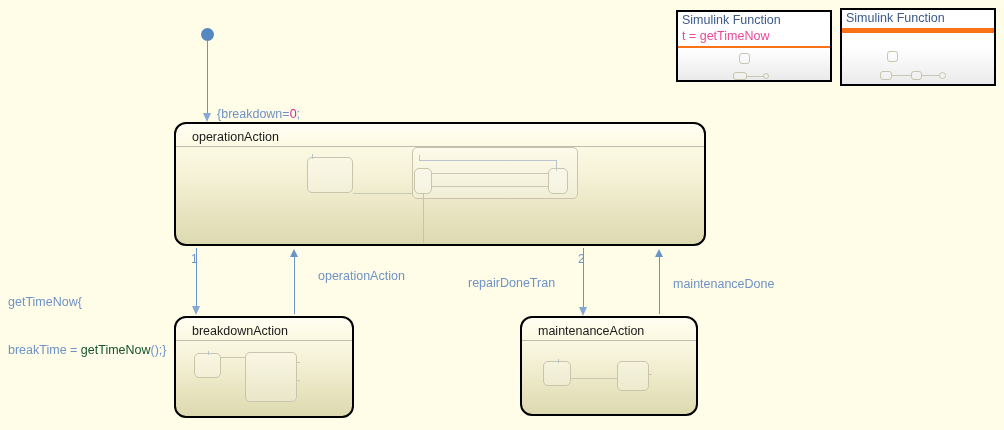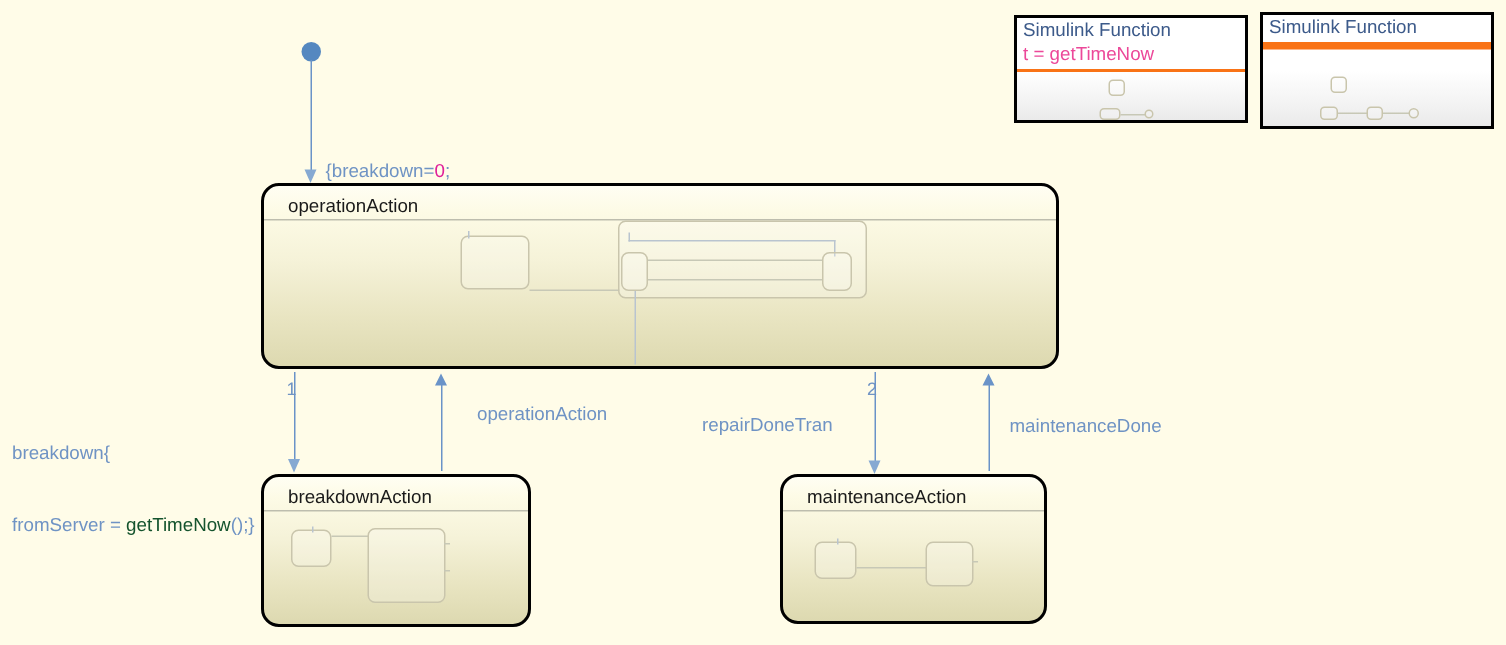--- a/index.html
+++ b/index.html
@@ -210,22 +210,22 @@
       <div class="ghost-line h" style="left:256px; top:62px; width:116px;"></div>
 
       <div class="ghost-line v blue" style="left:247px; top:70px; height:49px;"></div>
     </div>
   </div>
 
   <div class="tr-line v" style="left:195.5px; top:248px; height:62px;"></div>
   <div class="arrow-hollow-down" style="left:192px; top:306px;"></div>
   <div class="tr-prio" style="left:191px; top:253px;">1</div>
   <div class="tr-label" style="left:8px; top:262px;">
-    <div>breakdown{</div>
-    <div><span>fromServer = </span><span class="fcn">getTimeNow</span><span>();}</span></div>
+    <div>getTimeNow{</div>
+    <div><span>breakTime = </span><span class="fcn">getTimeNow</span><span>();}</span></div>
   </div>
 
   <div class="tr-line v" style="left:293.5px; top:256px; height:58px;"></div>
   <div class="arrow-up" style="left:290px; top:249px;"></div>
   <div class="tr-label" style="left:318px; top:268px;">operationAction</div>
 
   <div class="tr-line v" style="left:582.5px; top:248px; height:64px;"></div>
   <div class="arrow-hollow-down" style="left:579px; top:307px;"></div>
   <div class="tr-prio" style="left:578px; top:253px;">2</div>
   <div class="tr-label" style="left:468px; top:275px;">repairDoneTran</div>

